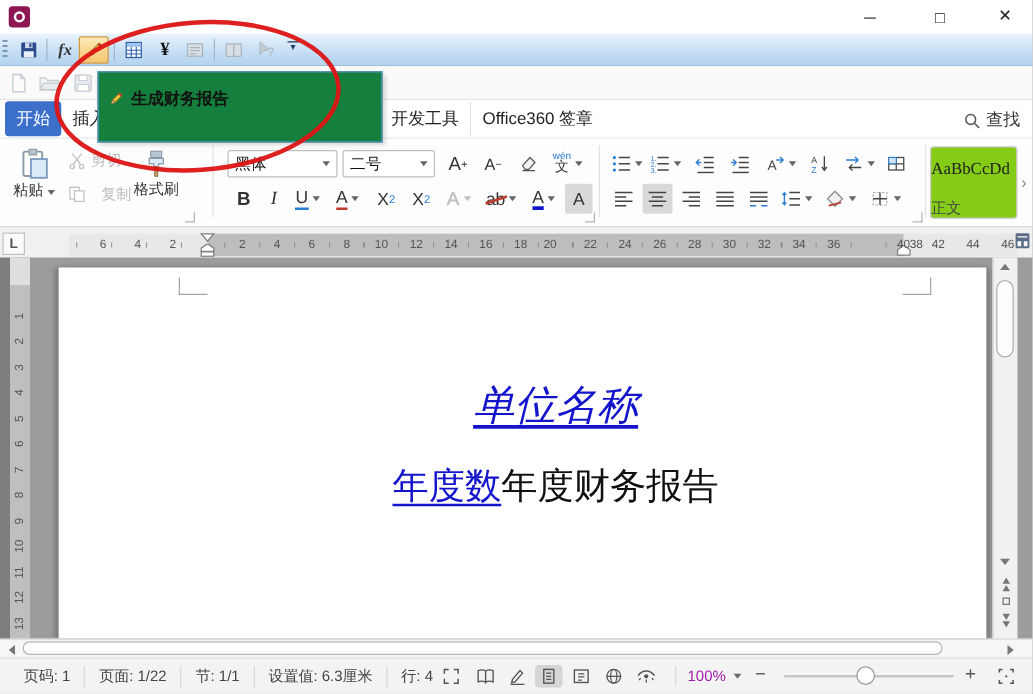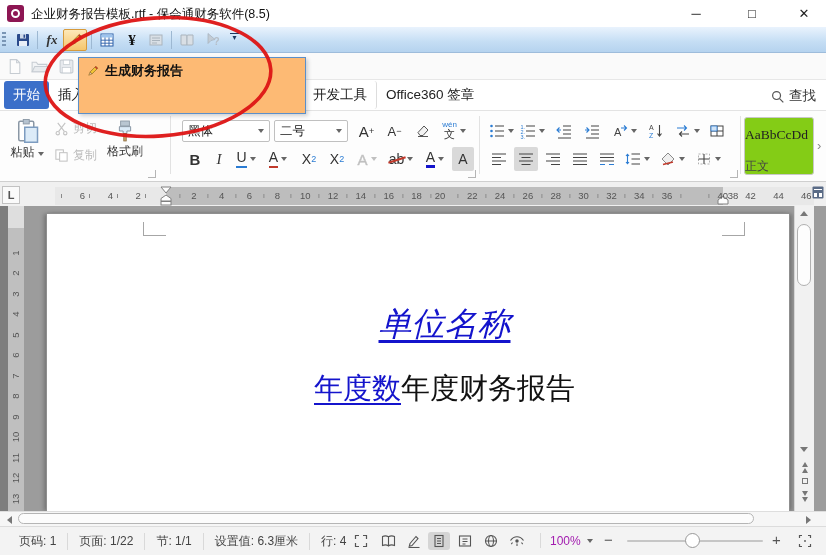--- a/index.html
+++ b/index.html
@@ -108,34 +108,33 @@
   .status-item { padding:0 11px; white-space:nowrap; }
   .status-item + .status-item { border-left:1px solid #d9d9d9; }
   .sic { top:532px; width:22px; height:18px; display:flex; align-items:center; justify-content:center; border-radius:3px; }
   .sic.selected { background:#d5d5d5; }
   .ssep { top:533px; width:1px; height:15px; background:#d9d9d9; }
   .zoom-label { top:534px; font-size:12px; color:#a21caf; display:flex; align-items:center; gap:3px; }
   .zoom-sign { top:531px; font-size:15px; color:#555; }
   .ztrack { left:627px; top:540px; width:136px; height:2px; background:#c6c6c6; border-radius:1px; }
   .zknob { left:685px; top:533px; width:15px; height:15px; border-radius:50%; background:#fff; border:1px solid #999; }
   
-  .tooltip { left:78px; top:57px; width:228px; min-height:57px; background:#fdba74; border:1px solid #5b8fc9;
-             box-shadow:2px 2px 4px rgba(0,0,0,.18); z-index:40; padding:4px 7px 6px; }
+  .tooltip { left:78px; top:57px; width:228px; min-height:57px; background:#15803d; border:1px solid #5b8fc9;
+             box-shadow:2px 2px 4px rgba(0,0,0,.18); z-index:40; padding:12px 7px 6px; }
   .tt-head { display:flex; align-items:center; gap:6px; font-weight:bold; font-size:13px; color:#111; }
   .tt-desc { margin:3px 0 0 26px; width:192px; font-size:12.5px; line-height:1.35; color:#222; word-break:break-all; }
   .annotation { left:0; top:0; z-index:60; pointer-events:none; }
 </style>
 </head>
 <body>
 
 <div class="abs titlebar">
   <div class="abs app-icon">
       <i></i>
     </div>
-  <div class="abs title-text">企业财务报告模板.rtf - 保会通财务软件(8.5)</div>
   <div class="abs winbtn" style="left:674px">─</div>
   <div class="abs winbtn" style="left:730px">□</div>
   <div class="abs winbtn" style="left:782px">✕</div>
 </div>
 
 <div class="abs qat"></div>
 <div class="abs qat-grip"></div>
 <div class="abs qat-btn" style="left:12px;width:22px">
   <svg width="16" height="16" viewBox="0 0 16 16">
     <rect x="2" y="2" width="12" height="12" rx="1" fill="#2a4a8b"></rect>
@@ -238,21 +237,21 @@
   <div class="rlabel"><span>粘贴</span><span class="caret"></span></div>
 </div>
 <div class="abs" style="left:54px;top:120px;display:flex;gap:4px;align-items:center">
   <svg width="15" height="15" viewBox="0 0 16 16">
     <path d="M4 2l7 9M12 2L5 11" stroke="#c3c3c3" stroke-width="1.2" fill="none"></path>
     <circle cx="4" cy="13" r="1.8" fill="none" stroke="#c3c3c3" stroke-width="1.2"></circle>
     <circle cx="12" cy="13" r="1.8" fill="none" stroke="#c3c3c3" stroke-width="1.2"></circle>
   </svg>
   <span class="rlabel grayed">剪切</span>
 </div>
-<div class="abs" style="left:54px;top:147px;display:flex;gap:4px;align-items:center">
+<div class="abs" style="left:54px;top:147px;display:flex;gap:12px;align-items:center">
   <svg width="15" height="15" viewBox="0 0 16 16">
     <rect x="2" y="2" width="8" height="10" fill="#fff" stroke="#c3c3c3" stroke-width="1.1"></rect>
     <rect x="6" y="5" width="8" height="9" fill="#fff" stroke="#c3c3c3" stroke-width="1.1"></rect>
   </svg>
   <span class="rlabel grayed">复制</span>
 </div>
 <div class="abs" style="left:102px;top:116px;width:46px;height:62px;text-align:center">
   <svg width="20" height="24" viewBox="0 0 16 18" style="margin:3px auto 0">
     <rect x="4.5" y="1" width="7" height="4" fill="#b9c6d2" stroke="#8a97a5" stroke-width="0.7"></rect>
     <path d="M3.5 5.5h9v3.5h-3v2h-3v-2h-3z" fill="#dcebf8" stroke="#8a97a5" stroke-width="0.8"></path>

